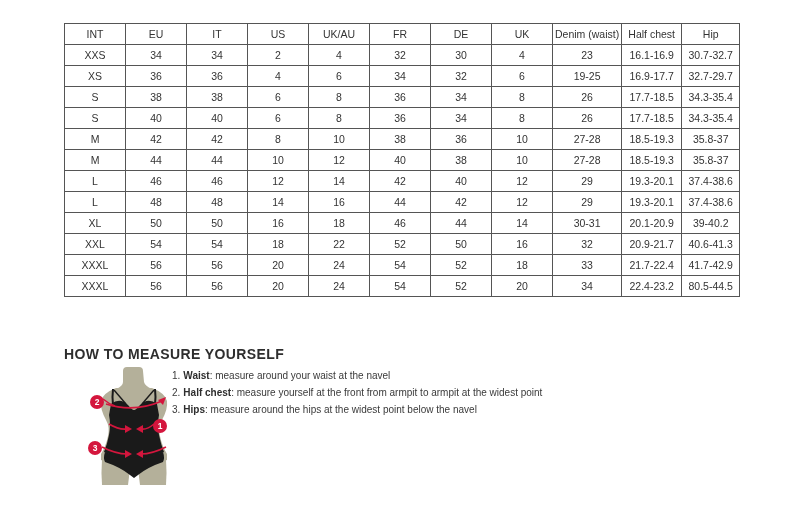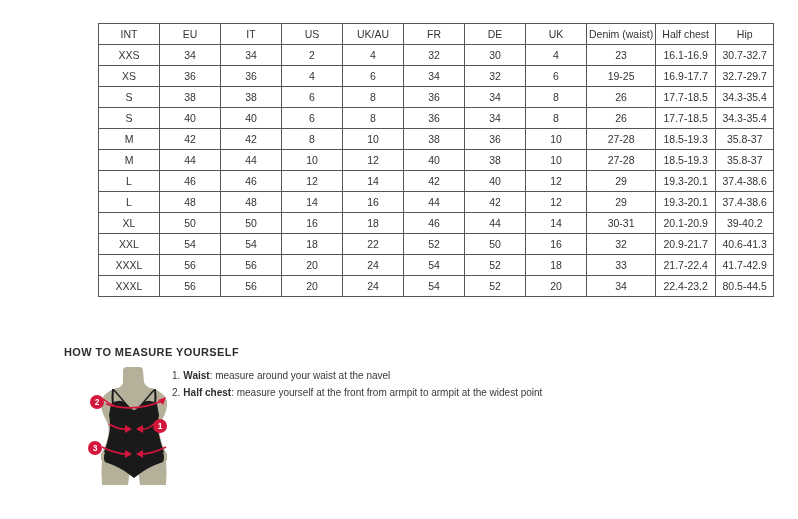--- a/index.html
+++ b/index.html
@@ -12,40 +12,39 @@
     font-family: "Liberation Sans", sans-serif;
     overflow: hidden;
   }
   table.size-chart {
     position: absolute;
     left: 64px;
     top: 23px;
     border-collapse: collapse;
     table-layout: fixed;
     background: #ffffff;
-    margin-left: 34px;
   }
   table.size-chart th,
   table.size-chart td {
     border: 1px solid #555555;
     height: 21px;
     text-align: center;
     vertical-align: middle;
     font-size: 10.5px;
     font-weight: 400;
     color: #333333;
     padding: 0 2px;
     white-space: nowrap;
   }
   h2.measure-title {
     position: absolute;
     left: 64px;
     top: 346px;
     margin: 0;
-    font-size: 11px;
+    font-size: 14px;
     font-weight: 700;
     letter-spacing: 0.4px;
     color: #2e2e2e;
   }
   .figure-wrap {
     position: absolute;
     left: 76px;
     top: 363px;
     width: 110px;
     height: 137px;
@@ -302,15 +301,18 @@
     </svg>
   </div>
 
   <ol class="steps">
     <li>
       <span class="num">1.</span><b>Waist</b><span>: measure around your waist at the navel</span>
     </li>
     <li>
       <span class="num">2.</span><b>Half chest</b><span>: measure yourself at the front from armpit to armpit at the widest point</span>
     </li>
+    <li>
+      <span class="num">3.</span><b>Hips</b><span>: measure around the hips at the widest point below the navel</span>
+    </li>
   </ol>
 
 </div>
 
 </body></html>

